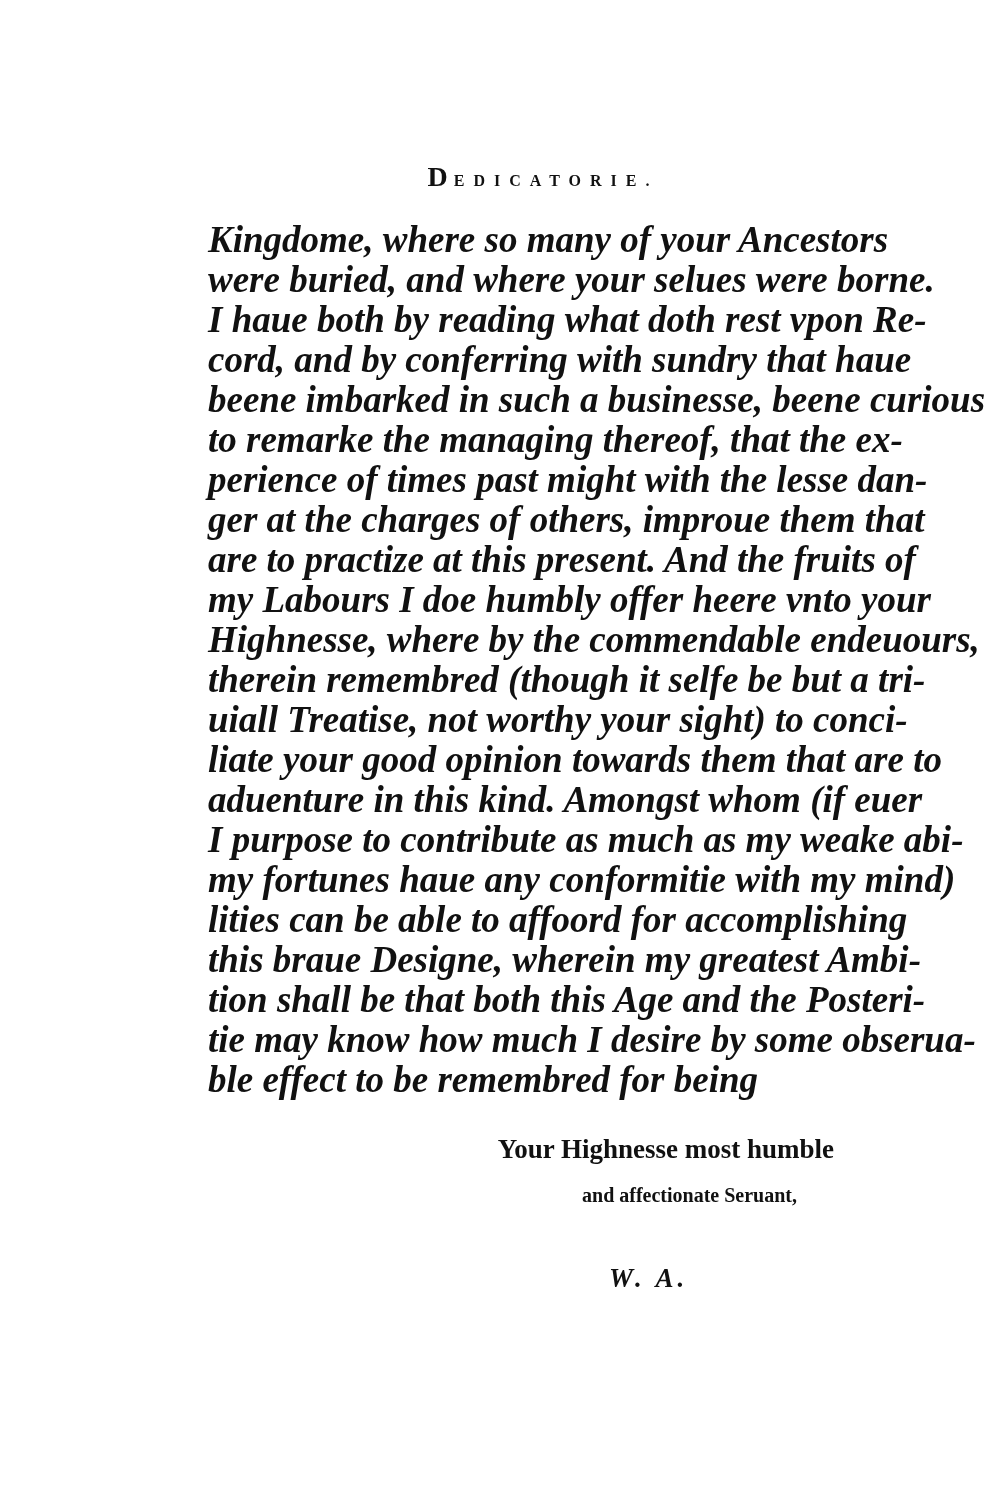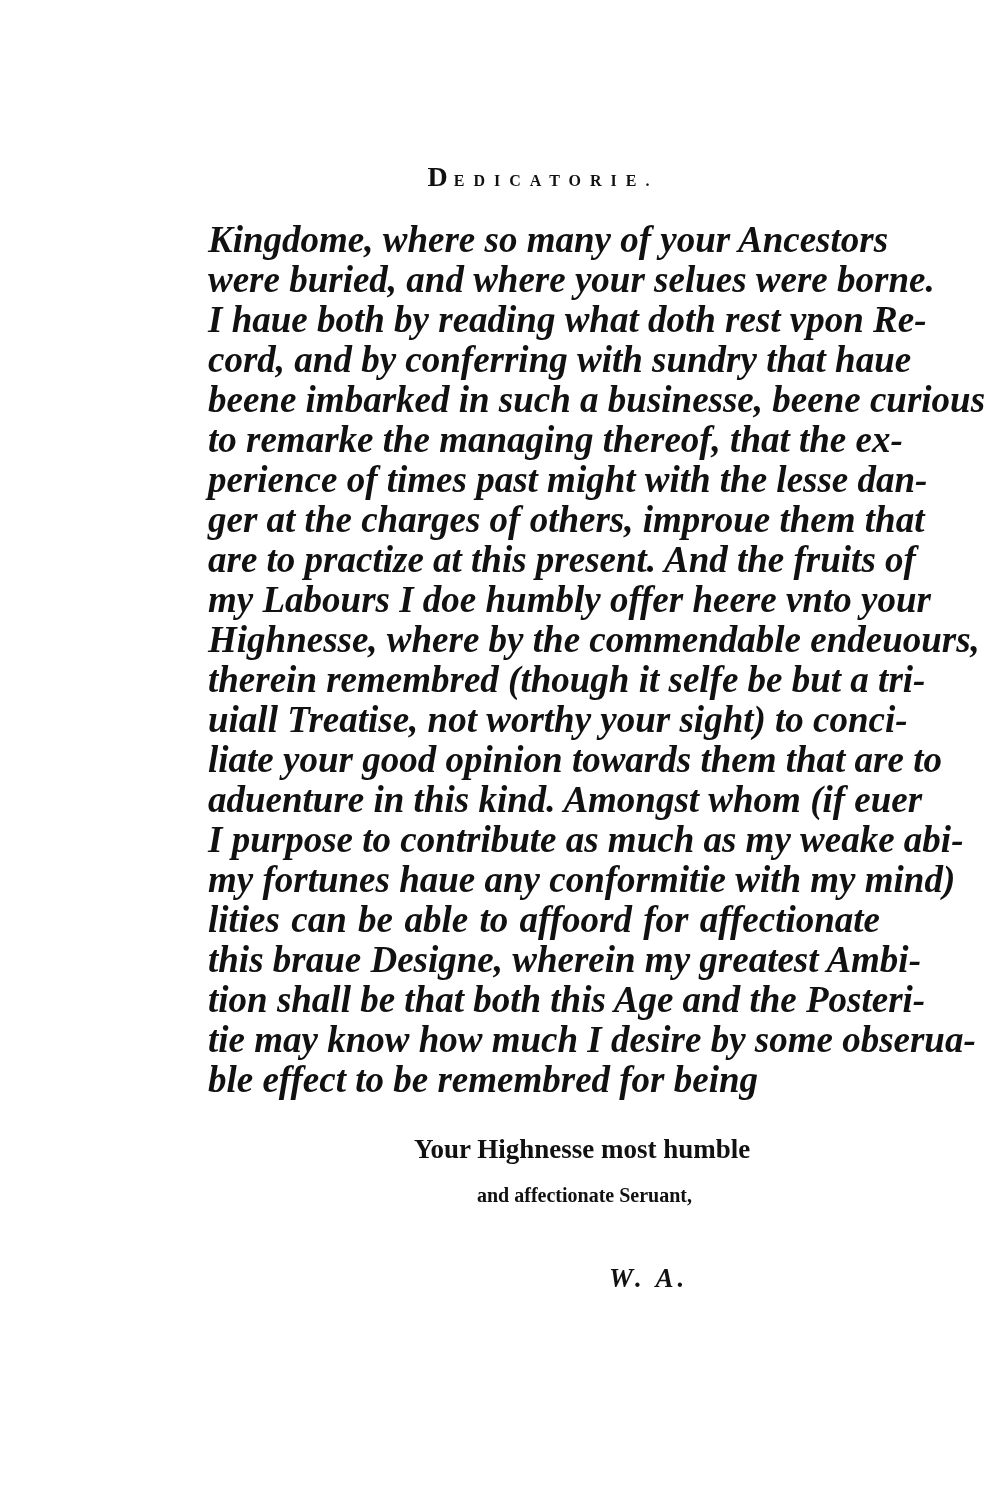--- a/index.html
+++ b/index.html
@@ -59,20 +59,21 @@
     .line.last {
       text-align-last: left;
     }
     .closing {
       position: absolute;
       left: 0;
       width: 1000px;
       font-family: "Liberation Serif", serif;
       font-weight: bold;
       color: #111;
+      text-align: right;
     }
     .closing-1 {
       top: 1131px;
       left: 371px;
       width: 420px;
       font-size: 27px;
       line-height: 36px;
     }
     .closing-2 {
       top: 1180px;
@@ -114,21 +115,21 @@
     <span class="line">ger at the charges of others, improue them that</span>
     <span class="line">are to practize at this present.  And the fruits of</span>
     <span class="line">my Labours I doe humbly offer heere vnto your</span>
     <span class="line">Highnesse, where by the commendable endeuours,</span>
     <span class="line">therein remembred (though it selfe be but a tri-</span>
     <span class="line">uiall Treatise, not worthy your sight) to conci-</span>
     <span class="line">liate your good opinion towards them that are to</span>
     <span class="line">aduenture in this kind.  Amongst whom (if euer</span>
     <span class="line">I purpose to contribute as much as my weake abi-</span>
     <span class="line">my fortunes haue any conformitie with my mind)</span>
-    <span class="line">lities can be able to affoord for affectionate</span>
+    <span class="line">lities can be able to affoord for accomplishing</span>
     <span class="line">this braue Designe, wherein my greatest Ambi-</span>
     <span class="line">tion shall be that both this Age and the Posteri-</span>
     <span class="line">tie may know how much I desire by some obserua-</span>
     <span class="line last">ble effect to be remembred for being</span>
   </div>
 
   <div class="closing closing-1">Your Highnesse most humble</div>
   <div class="closing closing-2">and affectionate Seruant,</div>
 
   <div class="signature">W. A.</div>

